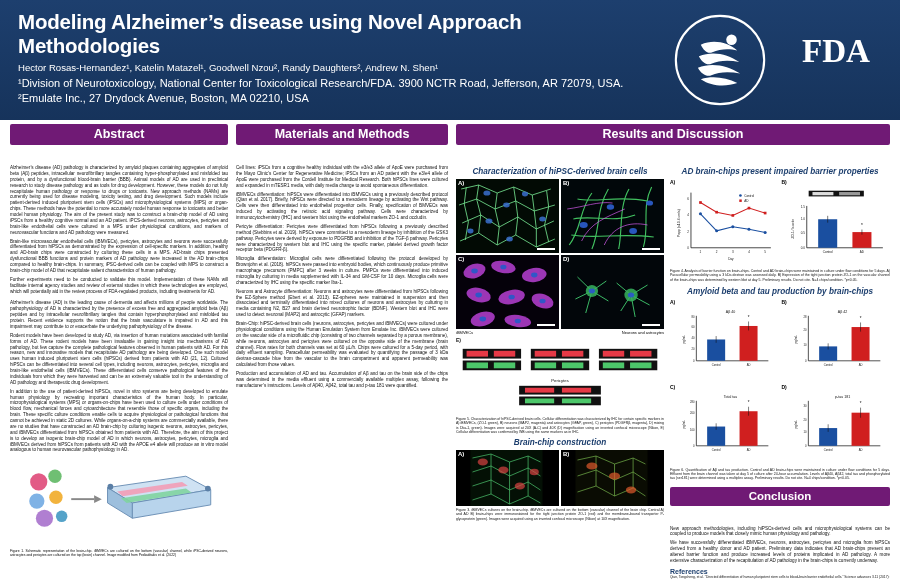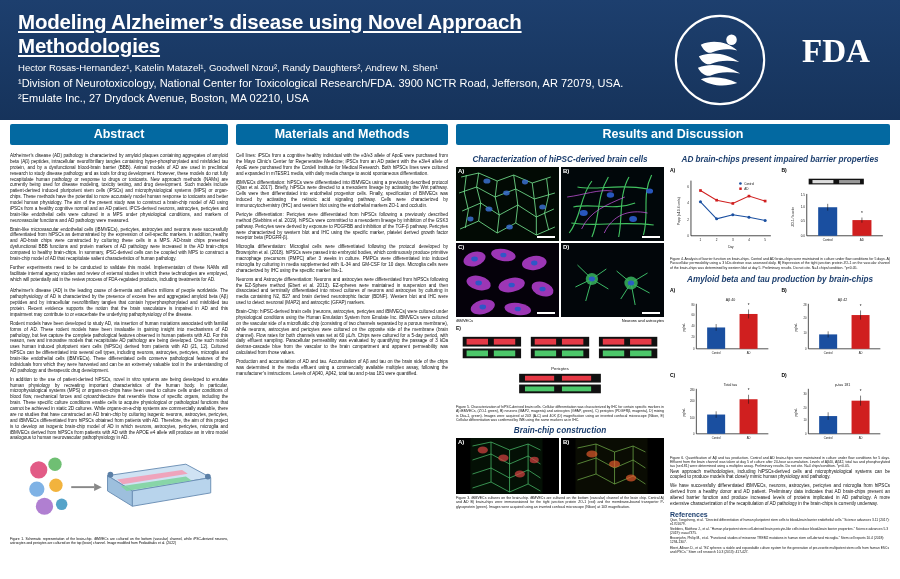--- a/index.html
+++ b/index.html
@@ -15,21 +15,20 @@
   
   .header {
     position:absolute; left:0; top:0; width:900px; height:120px;
     background:linear-gradient(180deg,#1d3f6e 0%, #16335b 100%);
     color:#fff;
   }
   .hdr-title {
     position:absolute; left:18px; top:10px; width:620px;
     font-size:20.5px; font-weight:bold; line-height:1.18;
     letter-spacing:-0.2px;
-    text-decoration:underline;
   }
   .hdr-authors {
     position:absolute; left:18px; top:62px; width:640px;
     font-size:9.6px; line-height:1.35;
   }
   .hdr-affil {
     position:absolute; left:18px; top:76px; width:640px;
     font-size:11px; line-height:1.38;
   }
   .hhs-logo {
@@ -39,23 +38,23 @@
     position:absolute; left:790px; top:28px; width:92px; height:46px;
   }
 
   
   .col { position:absolute; top:124px; }
   .col-1 { left:10px; width:218px; }
   .col-2 { left:236px; width:212px; }
   .col-3 { left:456px; width:434px; }
 
   .sec-head {
-    background:#0369a1; color:#fff; text-align:center;
+    background:#701a75; color:#fff; text-align:center;
     font-size:12.5px; font-weight:bold; padding:3px 0 4px;
-    border-radius:2px; margin-bottom:8px;
+    border-radius:2px; margin-bottom:20px;
   }
   .sec-head.small { font-size:11.5px; }
 
   .body-text {
     font-size:4.6px; line-height:1.28; text-align:justify;
     color:#111; letter-spacing:-0.02px;
   }
   .body-text p { margin:0 0 3px 0; }
 
   .blk { margin-bottom:6px; }
@@ -584,20 +583,21 @@
               <rect x="72" y="25.2" width="20" height="36.8" fill="#d01f1f"></rect>
               <line x1="46" y1="38.1" x2="46" y2="46.5" stroke="#111" stroke-width="0.6"></line>
               <line x1="82" y1="19.6" x2="82" y2="30.8" stroke="#111" stroke-width="0.6"></line>
               <text x="82" y="17" font-size="5" text-anchor="middle" fill="#111">*</text>
             </svg>
           </div>
         </div>
 
         <div class="caption">Figure 6. Quantification of Aβ and tau production. Control and AD brain-chips were maintained in culture under flow conditions for 5 days. Effluent from the brain channel was taken at day 5 of culture after 24-hour accumulation. Levels of Aβ40, Aβ42, total tau and phosphorylated tau (ser181) were determined using a multiplex assay. Preliminary results. Do not cite. N=4 chips/condition. *p&lt;0.05.</div>
 
+        <div class="sec-head small" style="margin-top:6px;">Conclusion</div>
         <div class="body-text">
           <p>New approach methodologies, including hiPSCs-derived cells and microphysiological systems can be coupled to produce models that closely mimic human physiology and pathology.</p>
           <p>We have successfully differentiated iBMVECs, neurons, astrocytes, pericytes and microglia from hiPSCs derived from a healthy donor and AD patient. Preliminary data indicates that AD brain-chips present an altered barrier function and produce increased levels of proteins implicated in AD pathology. A more extensive characterization of the recapitulation of AD pathology in the brain-chips is currently underway.</p>
         </div>
 
         <div style="font-size:7px;font-weight:bold;color:#1d3f6e;margin-top:4px;">References</div>
         <div class="refs">
           <div>Qian, Tongcheng, et al. "Directed differentiation of human pluripotent stem cells to blood-brain barrier endothelial cells." Science advances 3.11 (2017): e1701679.</div>
           <div>Stebbins, Matthew J., et al. "Human pluripotent stem cell-derived brain pericyte-like cells induce blood-brain barrier properties." Science advances 5.3 (2019): eaau7375.</div>
           <div>Brownjohn, Philip M., et al. "Functional studies of missense TREM2 mutations in human stem cell-derived microglia." Stem cell reports 10.4 (2018): 1294-1307.</div>

